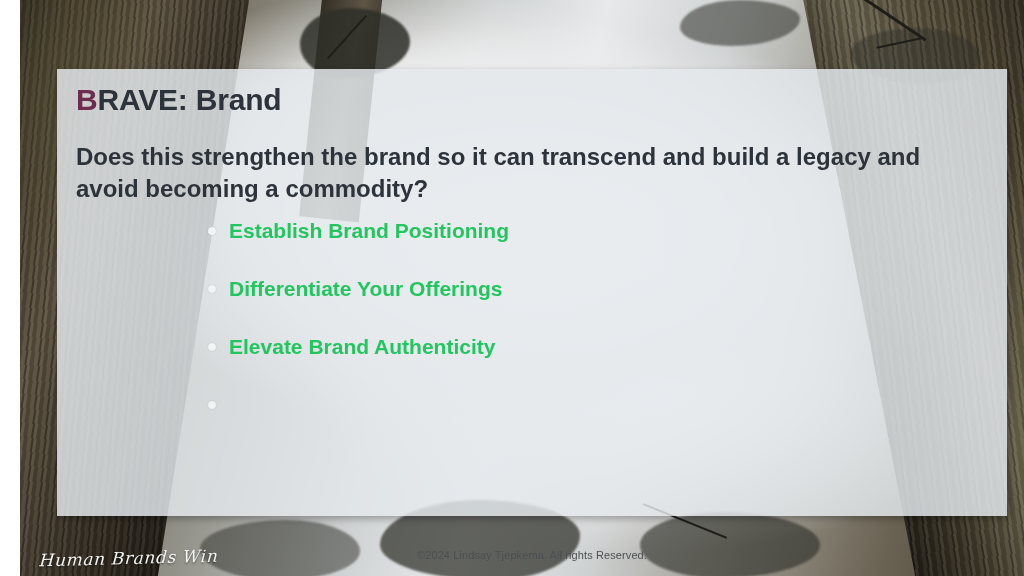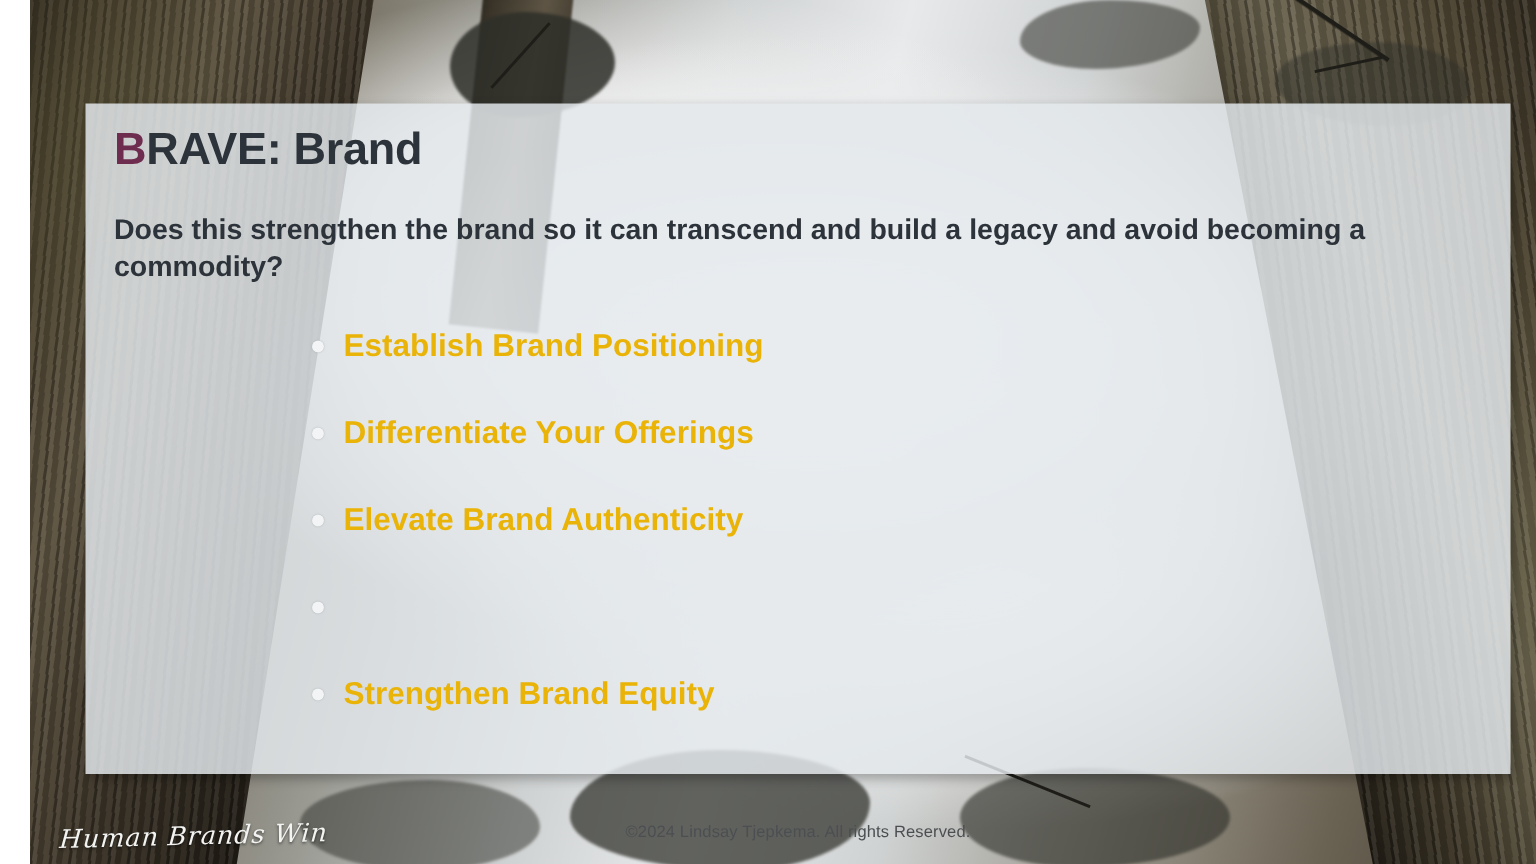--- a/index.html
+++ b/index.html
@@ -133,39 +133,39 @@
     letter-spacing: -0.2px;
     color: #2d333a;
     white-space: nowrap;
   }
   .panel-title .accent { color: #6e2c4e; }
 
   .panel-question {
     position: absolute;
     left: 19px; top: 72px;
     width: 912px;
-    font-size: 19px;
+    font-size: 24px;
     font-weight: 600;
     line-height: 1.34;
     color: #2d333a;
   }
 
   .bullet-list {
     position: absolute;
     left: 150px; top: 150px;
     width: 780px;
     list-style: none;
   }
   .bullet-item {
     position: relative;
     height: 58px;
     padding-left: 22px;
     font-size: 21px;
     font-weight: 600;
-    color: #eab308;
+    color: #22c55e;
     line-height: 24px;
     white-space: nowrap;
   }
   .bullet-dot {
     position: absolute;
     left: 1px; top: 8px;
     width: 8px; height: 8px;
     border-radius: 50%;
     background: #f2f4f5;
     box-shadow: 0 0 1px rgba(120,130,135,0.55);
@@ -236,23 +236,19 @@
         <span class="bullet-dot"></span>
         <span>Differentiate Your Offerings</span>
       </li>
       <li class="bullet-item">
         <span class="bullet-dot"></span>
         <span>Elevate Brand Authenticity</span>
       </li>
       <li class="bullet-item">
         <span class="bullet-dot"></span>
       </li>
-      <li class="bullet-item">
-        <span class="bullet-dot"></span>
-        <span>Strengthen Brand Equity</span>
-      </li>
     </ul>
   </div>
 
   <div class="brand-logo">Human Brands Win</div>
   <div class="copyright">©2024 Lindsay Tjepkema. All rights Reserved.</div>
 
 </div>
 
 </body></html>

